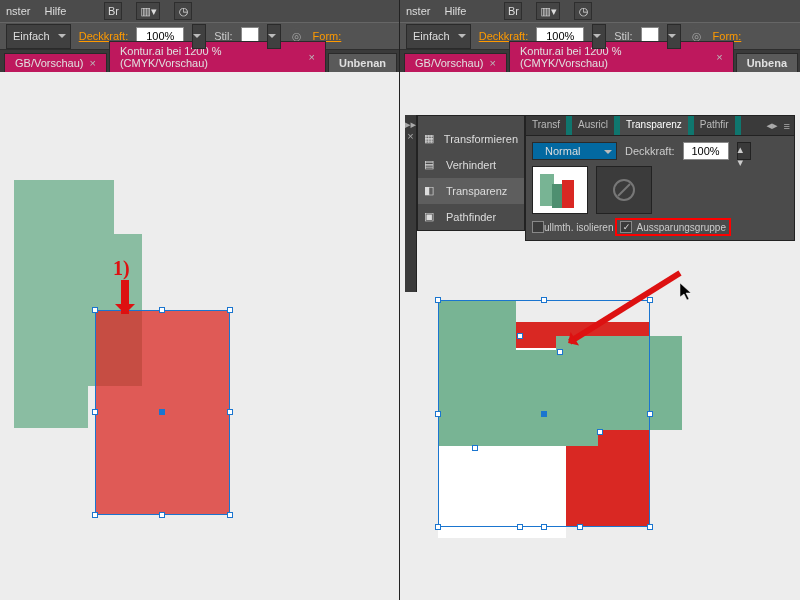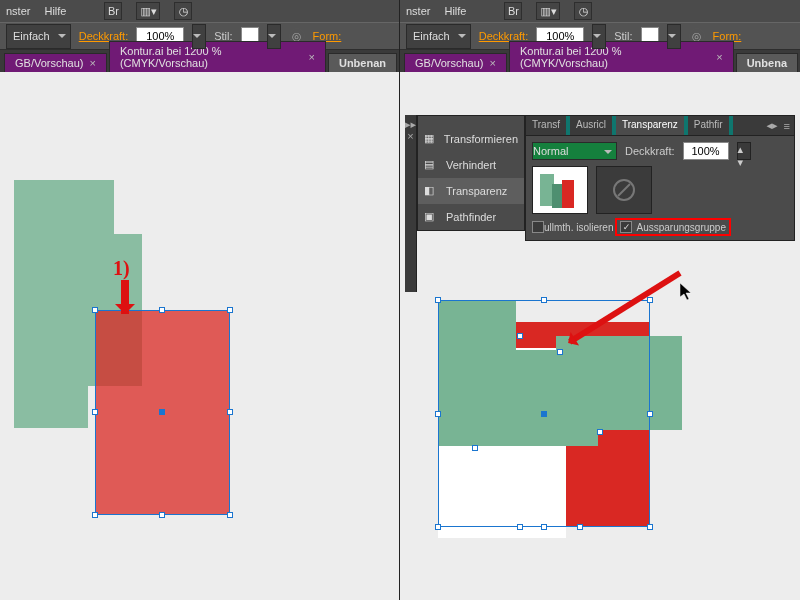--- a/index.html
+++ b/index.html
@@ -13,21 +13,21 @@
   .menubar .icon-btn { width: 18px; height: 18px; display: flex; align-items:center; justify-content:center; border:1px solid #2e2e2e; background:#454545; }
   .optbar { height: 28px; background: #535353; border-top:1px solid #666; border-bottom:1px solid #2e2e2e; display:flex; align-items:center; gap:8px; padding:0 6px; font-size:11px; }
   .optbar .lbl { color:#ccc; }
   .optbar .lbl.link { color:#ff9a00; text-decoration: underline; }
   .optbar .sel { height:25px; background:#404040; border:1px solid #2a2a2a; color:#ddd; padding:0 20px 0 6px; position:relative; display:inline-flex; align-items:center; }
   .optbar .sel::after { content:""; position:absolute; right:4px; top:50%; border:4px solid transparent; border-top-color:#bbb; transform:translateY(-2px); }
   .optbar .numbox { width:48px; height:18px; background:#fff; color:#000; border:1px solid #888; display:inline-flex; align-items:center; justify-content:center; font-size:11px; }
   .optbar .sw { width:18px; height:18px; background:#fff; border:1px solid #888; }
   .optbar .ico { width:16px; height:16px; border:1px solid #555; border-radius:50%; display:flex;align-items:center;justify-content:center;color:#aaa;}
   .tabrow { height: 22px; background:#3a3a3a; display:flex; align-items:flex-end; padding-left:4px; font-size:11px; }
-  .tabrow .tab { background:#701a75; color:#e0e0e0; padding:3px 10px; margin-right:2px; border:1px solid #2a2a2a; border-bottom:none; display:flex; align-items:center; gap:6px;}
+  .tabrow .tab { background:#be185d; color:#e0e0e0; padding:3px 10px; margin-right:2px; border:1px solid #2a2a2a; border-bottom:none; display:flex; align-items:center; gap:6px;}
   .tabrow .tab .x { color:#bbb; font-size:11px;}
   .tabrow .tab.active { background:#5a5a5a; font-weight:bold; }
   .canvas { position:absolute; top:72px; left:0; right:0; bottom:0; background:#ededed; }
 
   .rect { position:absolute; }
   .bbox { position:absolute; border:1px solid #1a75cf; }
   .handle { position:absolute; width:6px; height:6px; border:1px solid #1a75cf; background:#fff; transform:translate(-50%,-50%); }
   .handle.c { background:#1a75cf; }
 
   .anno { position:absolute; color:#d11; font-size:20px; font-weight:bold; font-family: "Times New Roman", serif; }
@@ -37,26 +37,26 @@
   .panelgroup { position:absolute; top:115px; left:5px; width:390px; display:flex; align-items:flex-start; z-index:5; }
   .grip { width:12px; height:177px; background:#3a3a3a; border-right:1px solid #222; display:flex; flex-direction:column; align-items:center; justify-content:flex-start; padding-top:4px; gap:2px; }
   .grip .flybtn { width:10px; height:10px; display:flex; align-items:center; justify-content:center; color:#aaa;}
   .navpanel { width:108px; background:#4b4b4b; border:1px solid #222; }
   .navpanel .nitem { display:flex; align-items:center; gap:6px; padding:6px 6px; color:#ddd; cursor:default; }
   .navpanel .nitem.active { background:#5e5e5e; }
   .navpanel .nicon { width:16px; height:14px; display:inline-block; }
   .navpanel .header { height:10px; display:flex; justify-content:flex-end; gap:4px; padding:2px 4px; color:#aaa;}
   .mainpanel { flex:1; background:#4b4b4b; border:1px solid #222;}
   .ptabs { height:20px; display:flex; background:#3a3a3a; border-bottom:1px solid #222;}
-  .ptab { padding:3px 6px; font-size:10px; color:#bbb; cursor:default; border-right:4px solid #0f766e;text-align:center; }
+  .ptab { padding:3px 6px; font-size:10px; color:#bbb; cursor:default; border-right:6px solid #0f766e;text-align:center; }
   .ptab.active { background:#4b4b4b; color:#fff; }
   .ptabs .menuico { margin-left:auto; display:flex; gap:6px; align-items:center; padding:0 4px; color:#aaa;}
   .pbody { padding:6px; font-size:11px; color:#ccc; }
   .prow { display:flex; align-items:center; gap:8px; margin-bottom:6px; }
-  .prow .sel { height:18px; background:#15803d; border:1px solid #2a2a2a; color:#ddd; padding:0 0; display:flex; align-items:center; position:relative; width:85px;}
+  .prow .sel { height:18px; background:#0369a1; border:1px solid #2a2a2a; color:#ddd; padding:0 12px; display:flex; align-items:center; position:relative; width:85px;}
   .prow .sel::after{content:""; position:absolute; right:4px; top:7px; border:4px solid transparent; border-top-color:#bbb;}
   .prow .numbox { width:46px; height:18px; background:#fff; color:#000; display:flex;align-items:center;justify-content:center; border:1px solid #888;}
   .prow .stepper { width:14px; height:18px; background:#3a3a3a; border:1px solid #222; display:flex; flex-direction:column;}
   .prow .stepper div{flex:1;}
   .thumbs { display:flex; gap:8px; }
   .thumbs .box { width:56px; height:48px; background:#3b3b3b; border:1px solid #222; display:flex;align-items:center;justify-content:center; position:relative;}
   .thumbs .box.white { background:#fff; }
   .maskcol { flex:1; display:flex; flex-direction:column; gap:4px; padding-left:4px;}
   .maskcol .btn { background:#5a5a5a; border:1px solid #777; color:#ddd; text-align:center; padding:3px 4px; font-size:10px;}
   .maskcol .chk { color:#888; font-size:10px; display:flex; align-items:center; gap:4px;}

